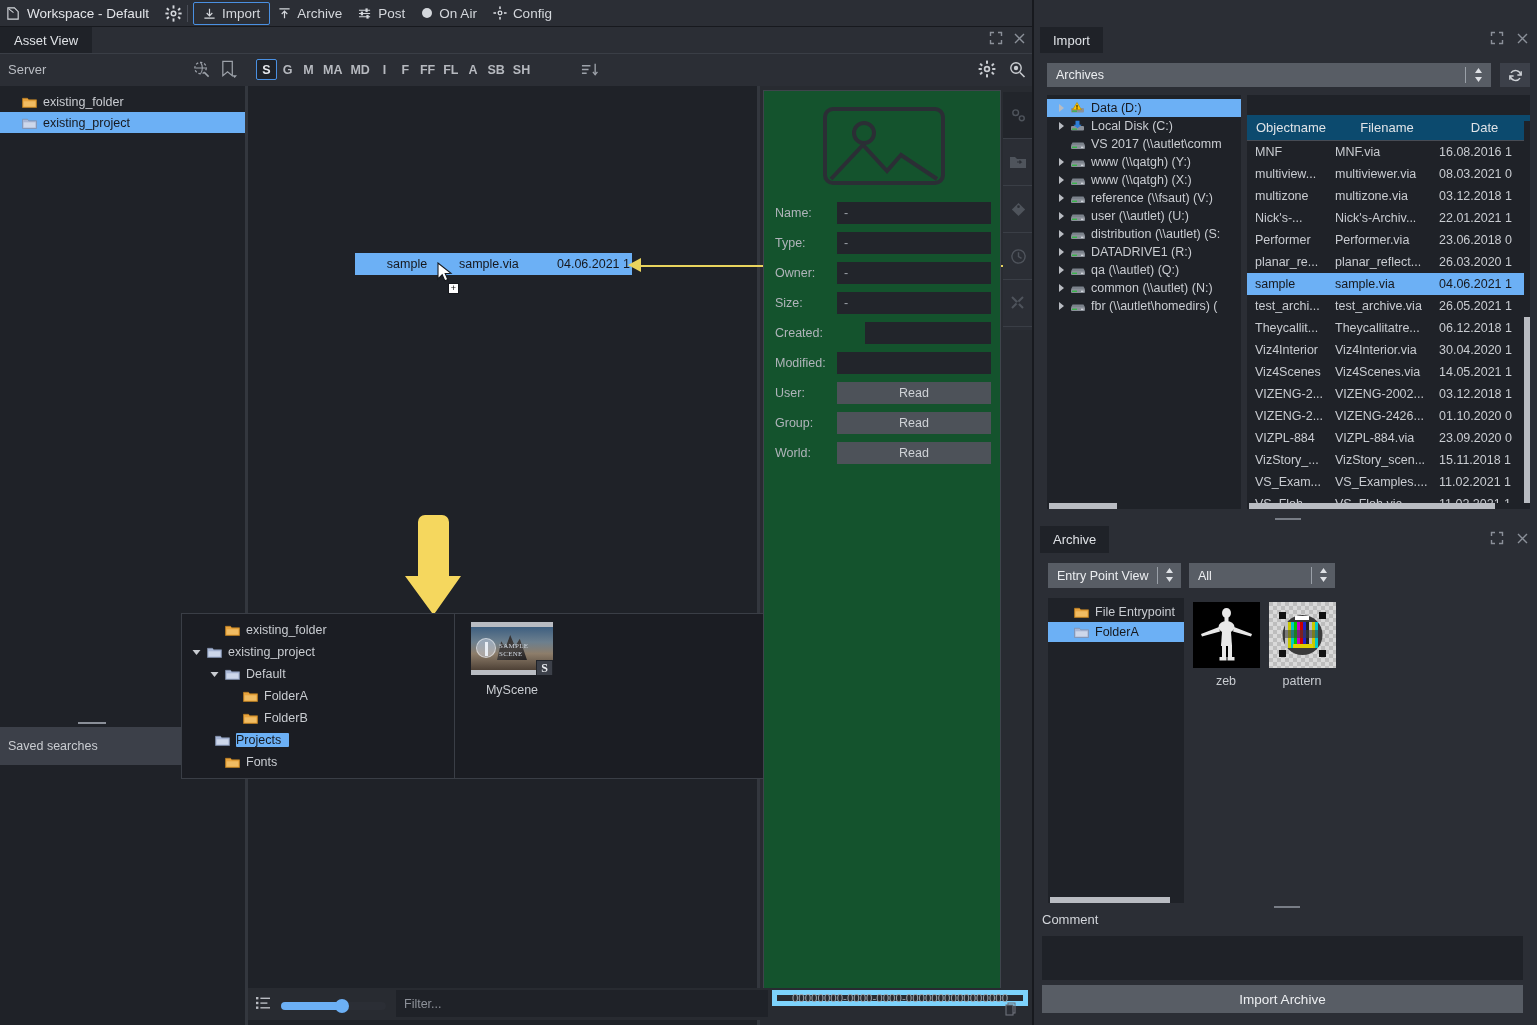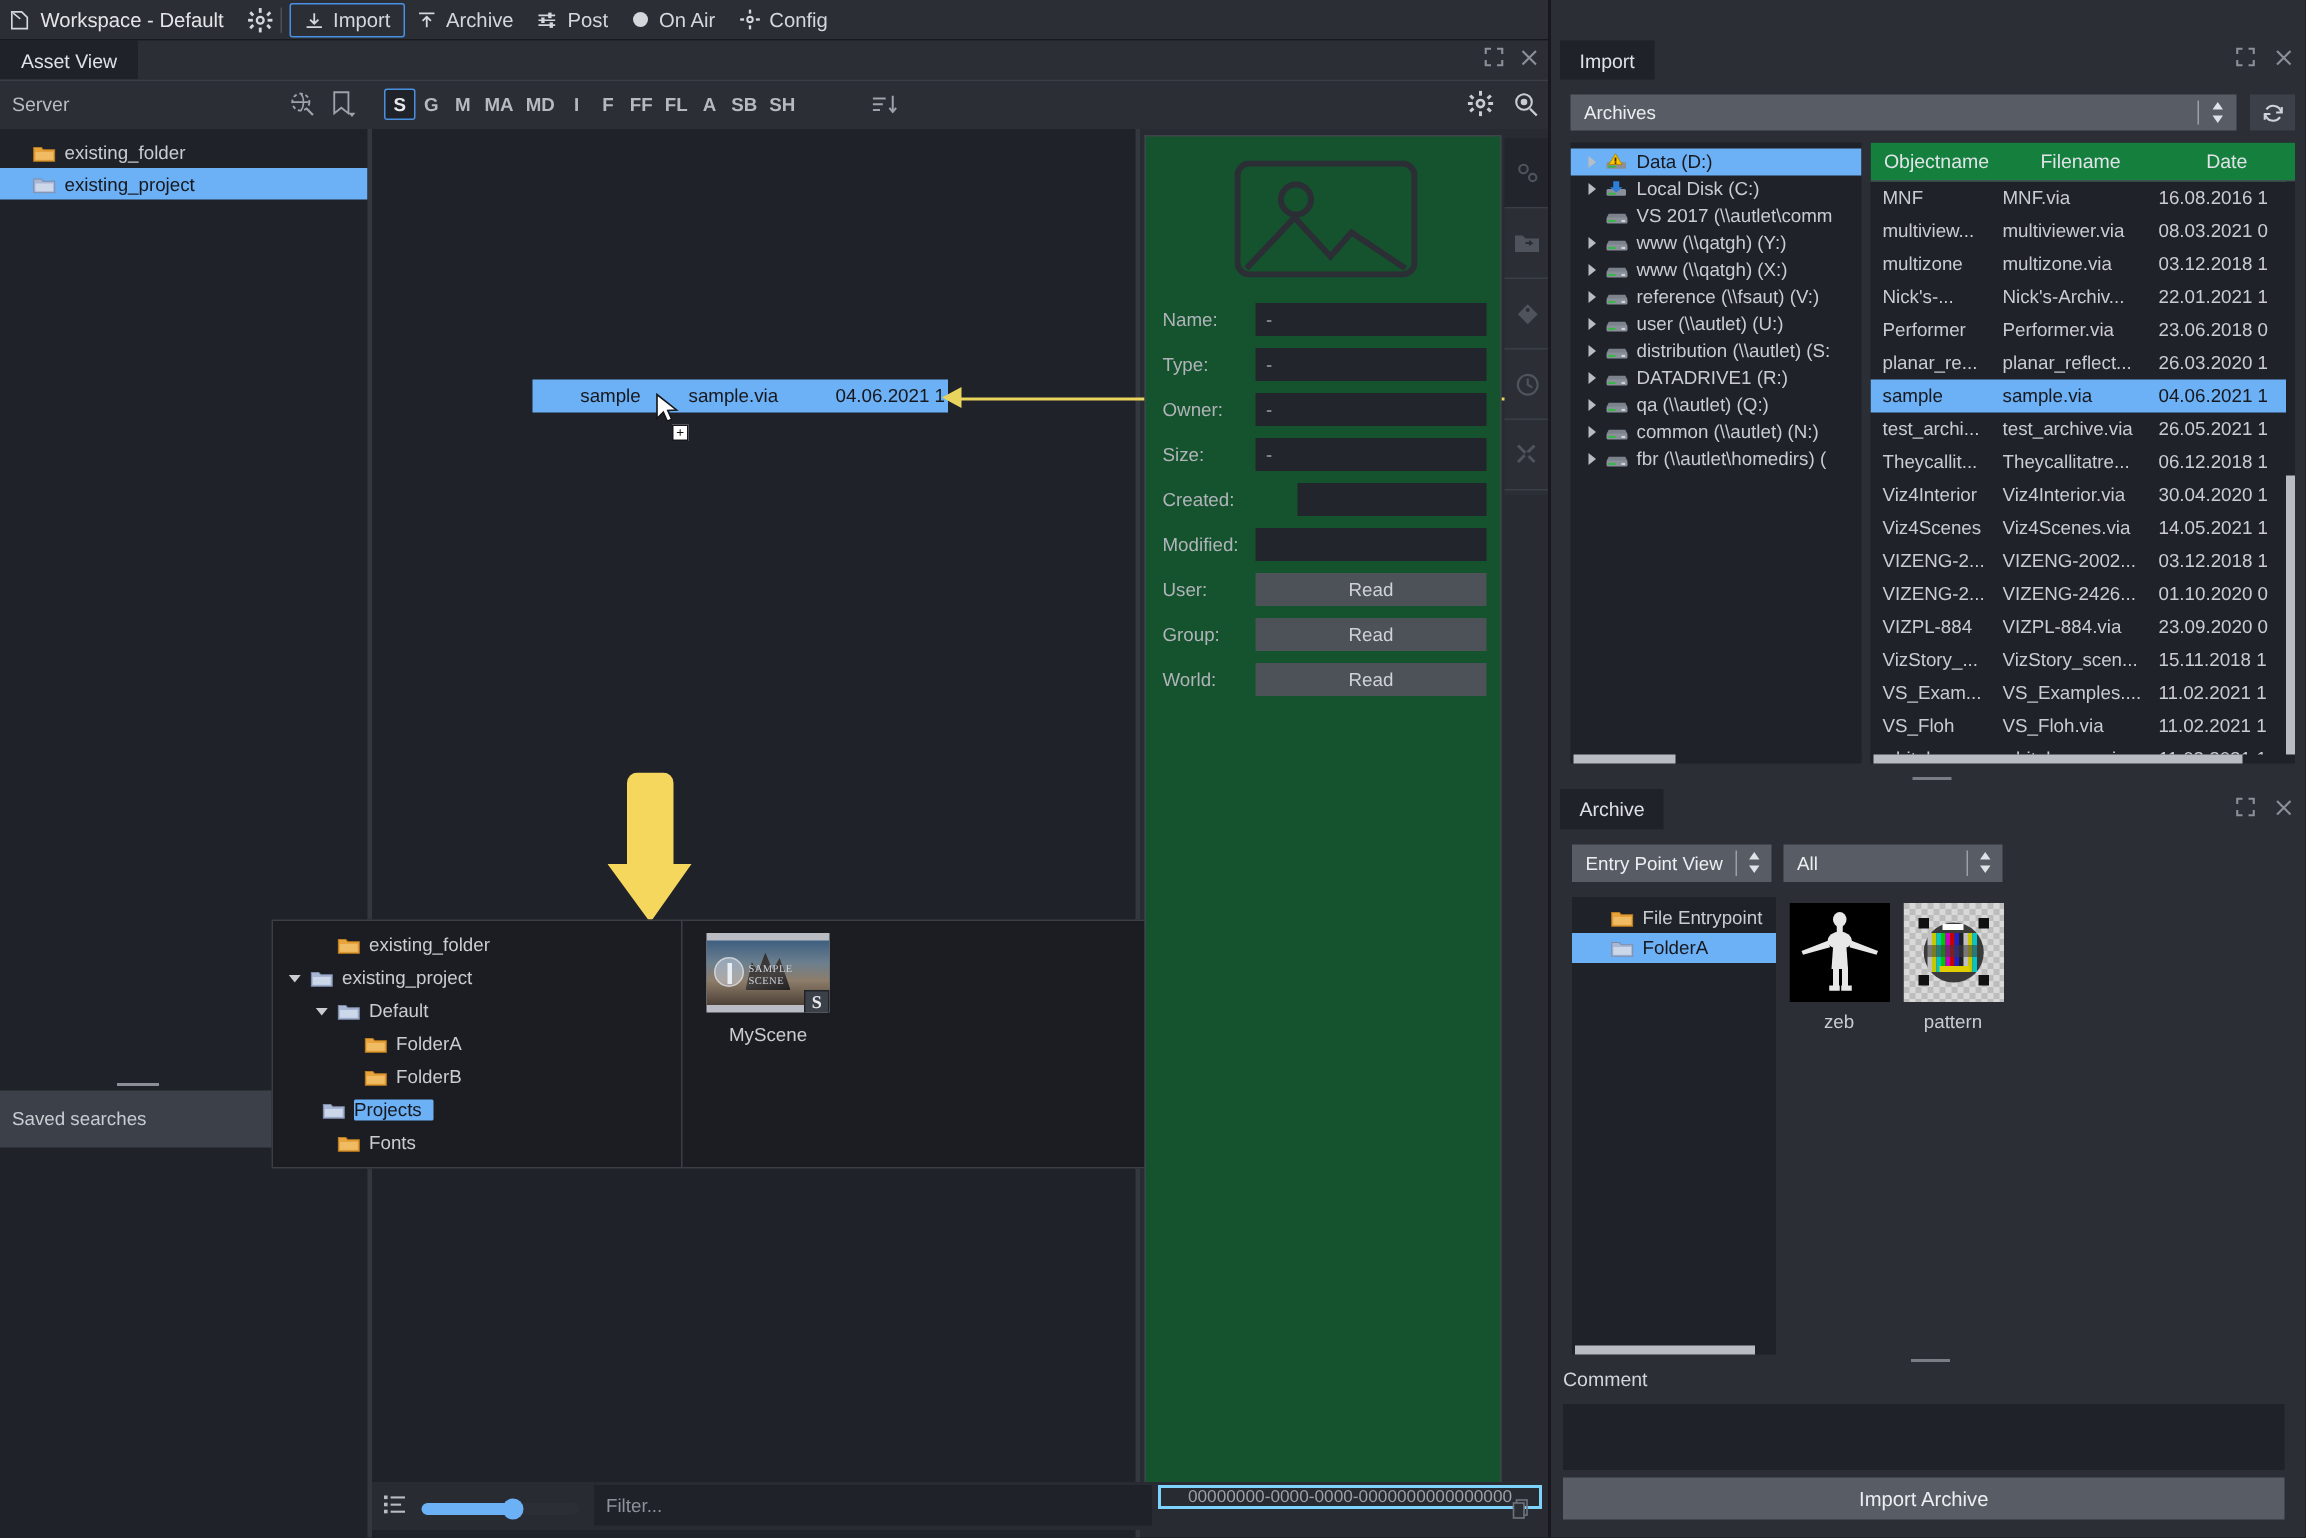--- a/index.html
+++ b/index.html
@@ -149,21 +149,21 @@
 
   
   .botbar{position:absolute;left:248px;top:988px;width:784px;height:32px;background:#282b31;}
   .listico{position:absolute;left:8px;top:8px;}
   .slider{position:absolute;left:33px;top:14px;width:105px;height:8px;background:#2b2e35;border-radius:4px;}
   .slider-fill{position:absolute;left:0;top:0;width:60px;height:8px;background:#6cb0f5;border-radius:4px;}
   .slider-knob{position:absolute;left:54px;top:-3px;width:14px;height:14px;border-radius:50%;background:#6cb0f5;}
   .filterbox{position:absolute;left:148px;top:2px;width:372px;height:27px;background:#1f2228;display:flex;align-items:center;padding-left:8px;}
   .filterbox input{background:transparent;border:none;outline:none;color:#0ea5e9;font-size:12.5px;width:340px;font-family:"Liberation Sans",sans-serif;}
   .filterbox input::placeholder{color:#8d9199;}
-  .uuidbox{position:absolute;left:524px;top:2px;width:256px;height:16px;background:#282b31;border:2px solid #7dd3fc;display:flex;align-items:center;justify-content:center;}
+  .uuidbox{position:absolute;left:524px;top:2px;width:256px;height:16px;background:#282b31;border:5px solid #7dd3fc;display:flex;align-items:center;justify-content:center;}
   .uuidtxt{font-size:11.5px;color:#9ba0a7;}
   .uuid-copy{position:absolute;right:5px;top:7px;}
 
   
   .dock{position:absolute;left:1034px;top:0;width:503px;height:1025px;background:#2b2e35;}
   .dock-divider{position:absolute;left:1032px;top:0;width:2px;height:1025px;background:#17191e;}
 
   .imp-tabstrip{position:absolute;left:0;top:27px;width:503px;height:26px;background:#2b2e35;}
   .imp-tab{position:absolute;left:6px;top:0;height:26px;padding:0 13px;display:flex;align-items:center;background:#1f2228;color:#dfe2e6;font-size:13px;}
   .imp-btns{position:absolute;right:8px;top:4px;display:flex;gap:12px;align-items:center;}
@@ -182,21 +182,21 @@
     overflow:hidden;
   }
   .drive-row{height:18px;display:flex;align-items:center;gap:5px;padding-left:12px;font-size:12.5px;color:#c9ccd1;white-space:nowrap;}
   .drive-row.sel{background:#6cb0f5;color:#16181d;}
   .dtri{width:0;height:0;border-left:5px solid #b9bcc2;border-top:4px solid transparent;border-bottom:4px solid transparent;margin-right:1px;}
   .dtri.blank{border:none;width:5px;}
   .dt-hscroll{position:absolute;left:7px;top:448px;width:194px;height:6px;background:#1f2228;}
   .dt-hscroll i{position:absolute;left:2px;top:0;width:68px;height:6px;background:#b9bcc2;display:block;}
 
   .archtable{position:absolute;left:207px;top:40px;width:283px;height:412px;background:#1f2228;overflow:hidden;}
-  .ath{display:flex;height:26px;background:#15803d;border-bottom:1px solid #474c55;}
+  .ath{display:flex;height:26px;background:#0c4a6e;border-bottom:1px solid #474c55;margin-top:20px;}
   .ath div{display:flex;align-items:center;justify-content:center;font-size:13px;color:#e0e3e7;}
   .c-obj{width:88px;} .c-file{width:104px;} .c-date{flex:1;}
   .atr{display:flex;height:22px;align-items:center;font-size:12.5px;color:#c9ccd1;}
   .atr.sel{background:#6cb0f5;color:#16181d;}
   .atr .c-obj{padding-left:8px;justify-content:flex-start;white-space:nowrap;overflow:hidden;}
   .atr .c-file{justify-content:flex-start;white-space:nowrap;overflow:hidden;}
   .atr .c-date{justify-content:flex-start;white-space:nowrap;overflow:hidden;}
   .at-vscroll{position:absolute;left:484px;top:66px;width:6px;height:386px;background:#1f2228;}
   .at-vscroll i{position:absolute;left:0;top:196px;width:6px;height:190px;background:#b9bcc2;display:block;}
   .at-hscroll{position:absolute;left:207px;top:448px;width:283px;height:6px;background:#1f2228;}

